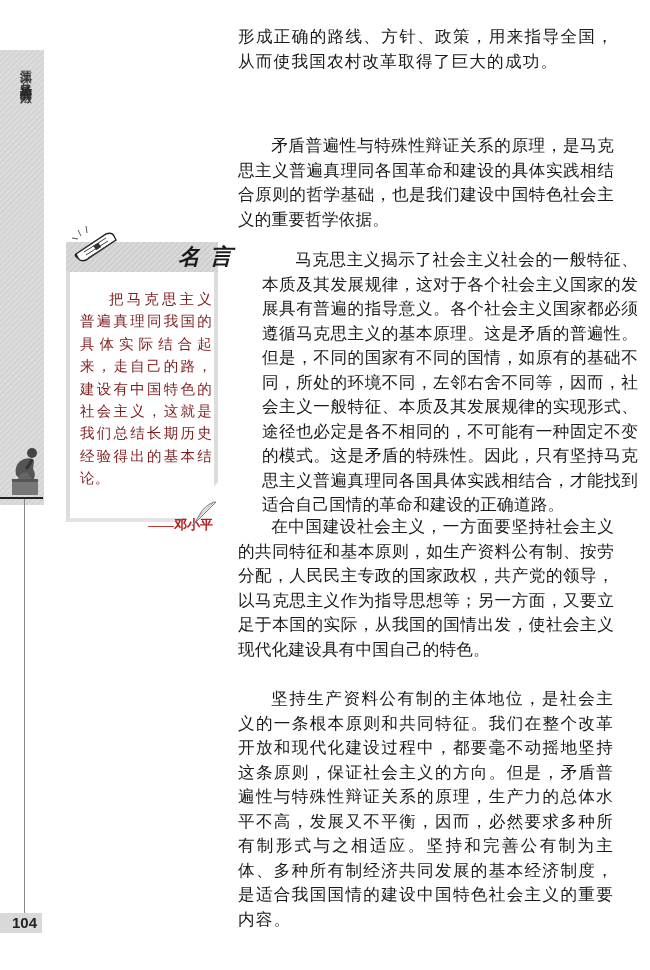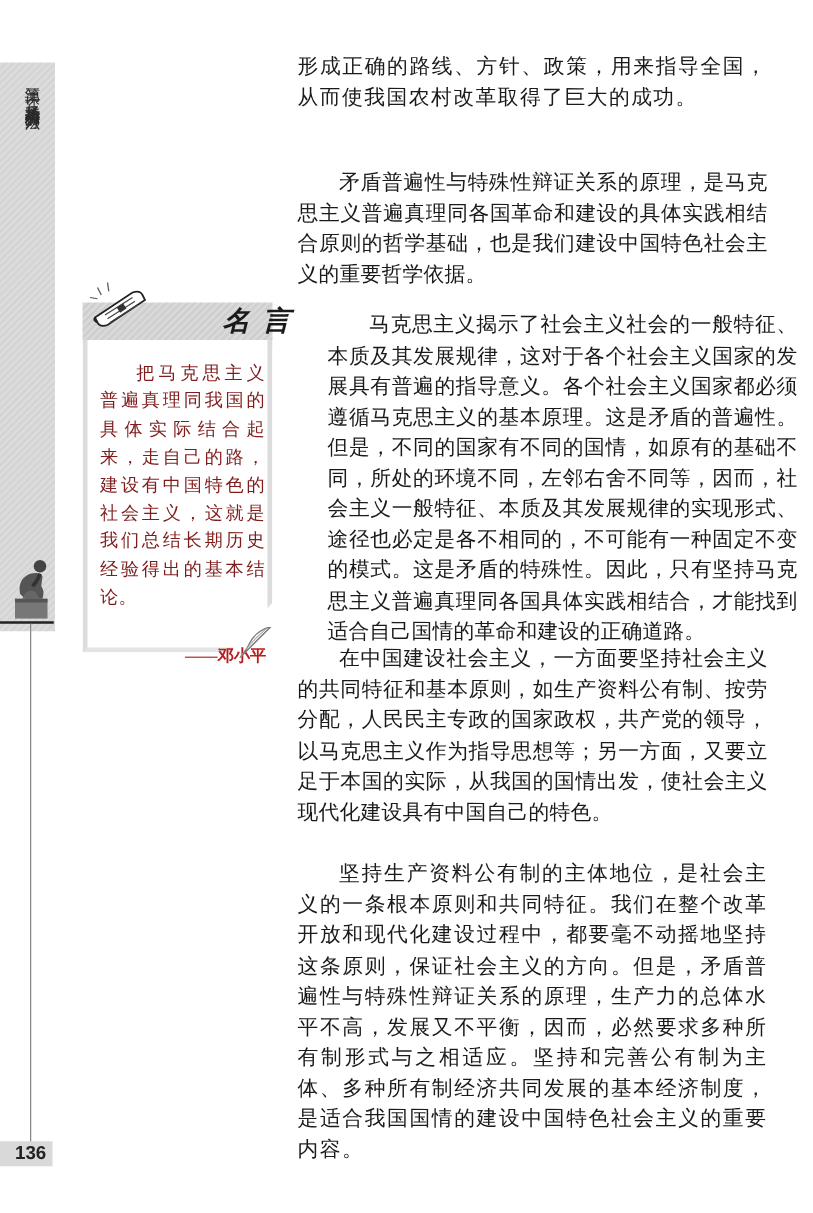--- a/index.html
+++ b/index.html
@@ -72,21 +72,21 @@
 
     
     .main-col { position: absolute; left: 238px; top: 0; width: 376px; }
     .para {
       position: absolute; left: 0; width: 376px;
       font-size: 16.6px; line-height: 24.5px; text-align: justify; color: #1a1a1a;
       letter-spacing: 0.2px;
     }
     .indent { text-indent: 2em; }
     .kai { font-family: "DejaVu Serif", serif; letter-spacing: 1.2px; }
-    .p1 { top: 41px; }
+    .p1 { top: 25px; }
     .p2 { top: 124px; margin-top: 10px; }
     .p3 { top: 248px; margin-left: 24px; }
     .p4 { top: 515px; }
     .p5 { top: 687px; }
   </style>
 </head>
 <body>
 
 <div class="side-strip"></div>
 <div class="side-title">
@@ -122,21 +122,21 @@
   <rect x="6" y="34" width="26" height="3" fill="#555"></rect>
   <ellipse cx="26" cy="8" rx="5" ry="5" fill="#444"></ellipse>
   <path d="M10 30 Q8 18 18 14 Q26 12 28 16 L27 24 Q30 28 28 34 L14 34 Z" fill="#555"></path>
   <path d="M20 24 Q24 20 26 14" stroke="#333" stroke-width="3" fill="none"></path>
   <path d="M12 34 Q14 26 22 28 L26 34" fill="#666"></path>
 </svg>
 <div class="rule-h"></div>
 <div class="rule-v"></div>
 
 <div class="page-number-box"></div>
-<div class="page-number">136</div>
+<div class="page-number">104</div>
 
 <div class="main-col">
   <p class="para p1 kai">形成正确的路线、方针、政策，用来指导全国，从而使我国农村改革取得了巨大的成功。</p>
   <p class="para p2 indent">矛盾普遍性与特殊性辩证关系的原理，是马克思主义普遍真理同各国革命和建设的具体实践相结合原则的哲学基础，也是我们建设中国特色社会主义的重要哲学依据。</p>
   <p class="para p3 indent">马克思主义揭示了社会主义社会的一般特征、本质及其发展规律，这对于各个社会主义国家的发展具有普遍的指导意义。各个社会主义国家都必须遵循马克思主义的基本原理。这是矛盾的普遍性。但是，不同的国家有不同的国情，如原有的基础不同，所处的环境不同，左邻右舍不同等，因而，社会主义一般特征、本质及其发展规律的实现形式、途径也必定是各不相同的，不可能有一种固定不变的模式。这是矛盾的特殊性。因此，只有坚持马克思主义普遍真理同各国具体实践相结合，才能找到适合自己国情的革命和建设的正确道路。</p>
   <p class="para p4 indent">在中国建设社会主义，一方面要坚持社会主义的共同特征和基本原则，如生产资料公有制、按劳分配，人民民主专政的国家政权，共产党的领导，以马克思主义作为指导思想等；另一方面，又要立足于本国的实际，从我国的国情出发，使社会主义现代化建设具有中国自己的特色。</p>
   <p class="para p5 indent kai">坚持生产资料公有制的主体地位，是社会主义的一条根本原则和共同特征。我们在整个改革开放和现代化建设过程中，都要毫不动摇地坚持这条原则，保证社会主义的方向。但是，矛盾普遍性与特殊性辩证关系的原理，生产力的总体水平不高，发展又不平衡，因而，必然要求多种所有制形式与之相适应。坚持和完善公有制为主体、多种所有制经济共同发展的基本经济制度，是适合我国国情的建设中国特色社会主义的重要内容。</p>
 </div>
 
 </body></html>

